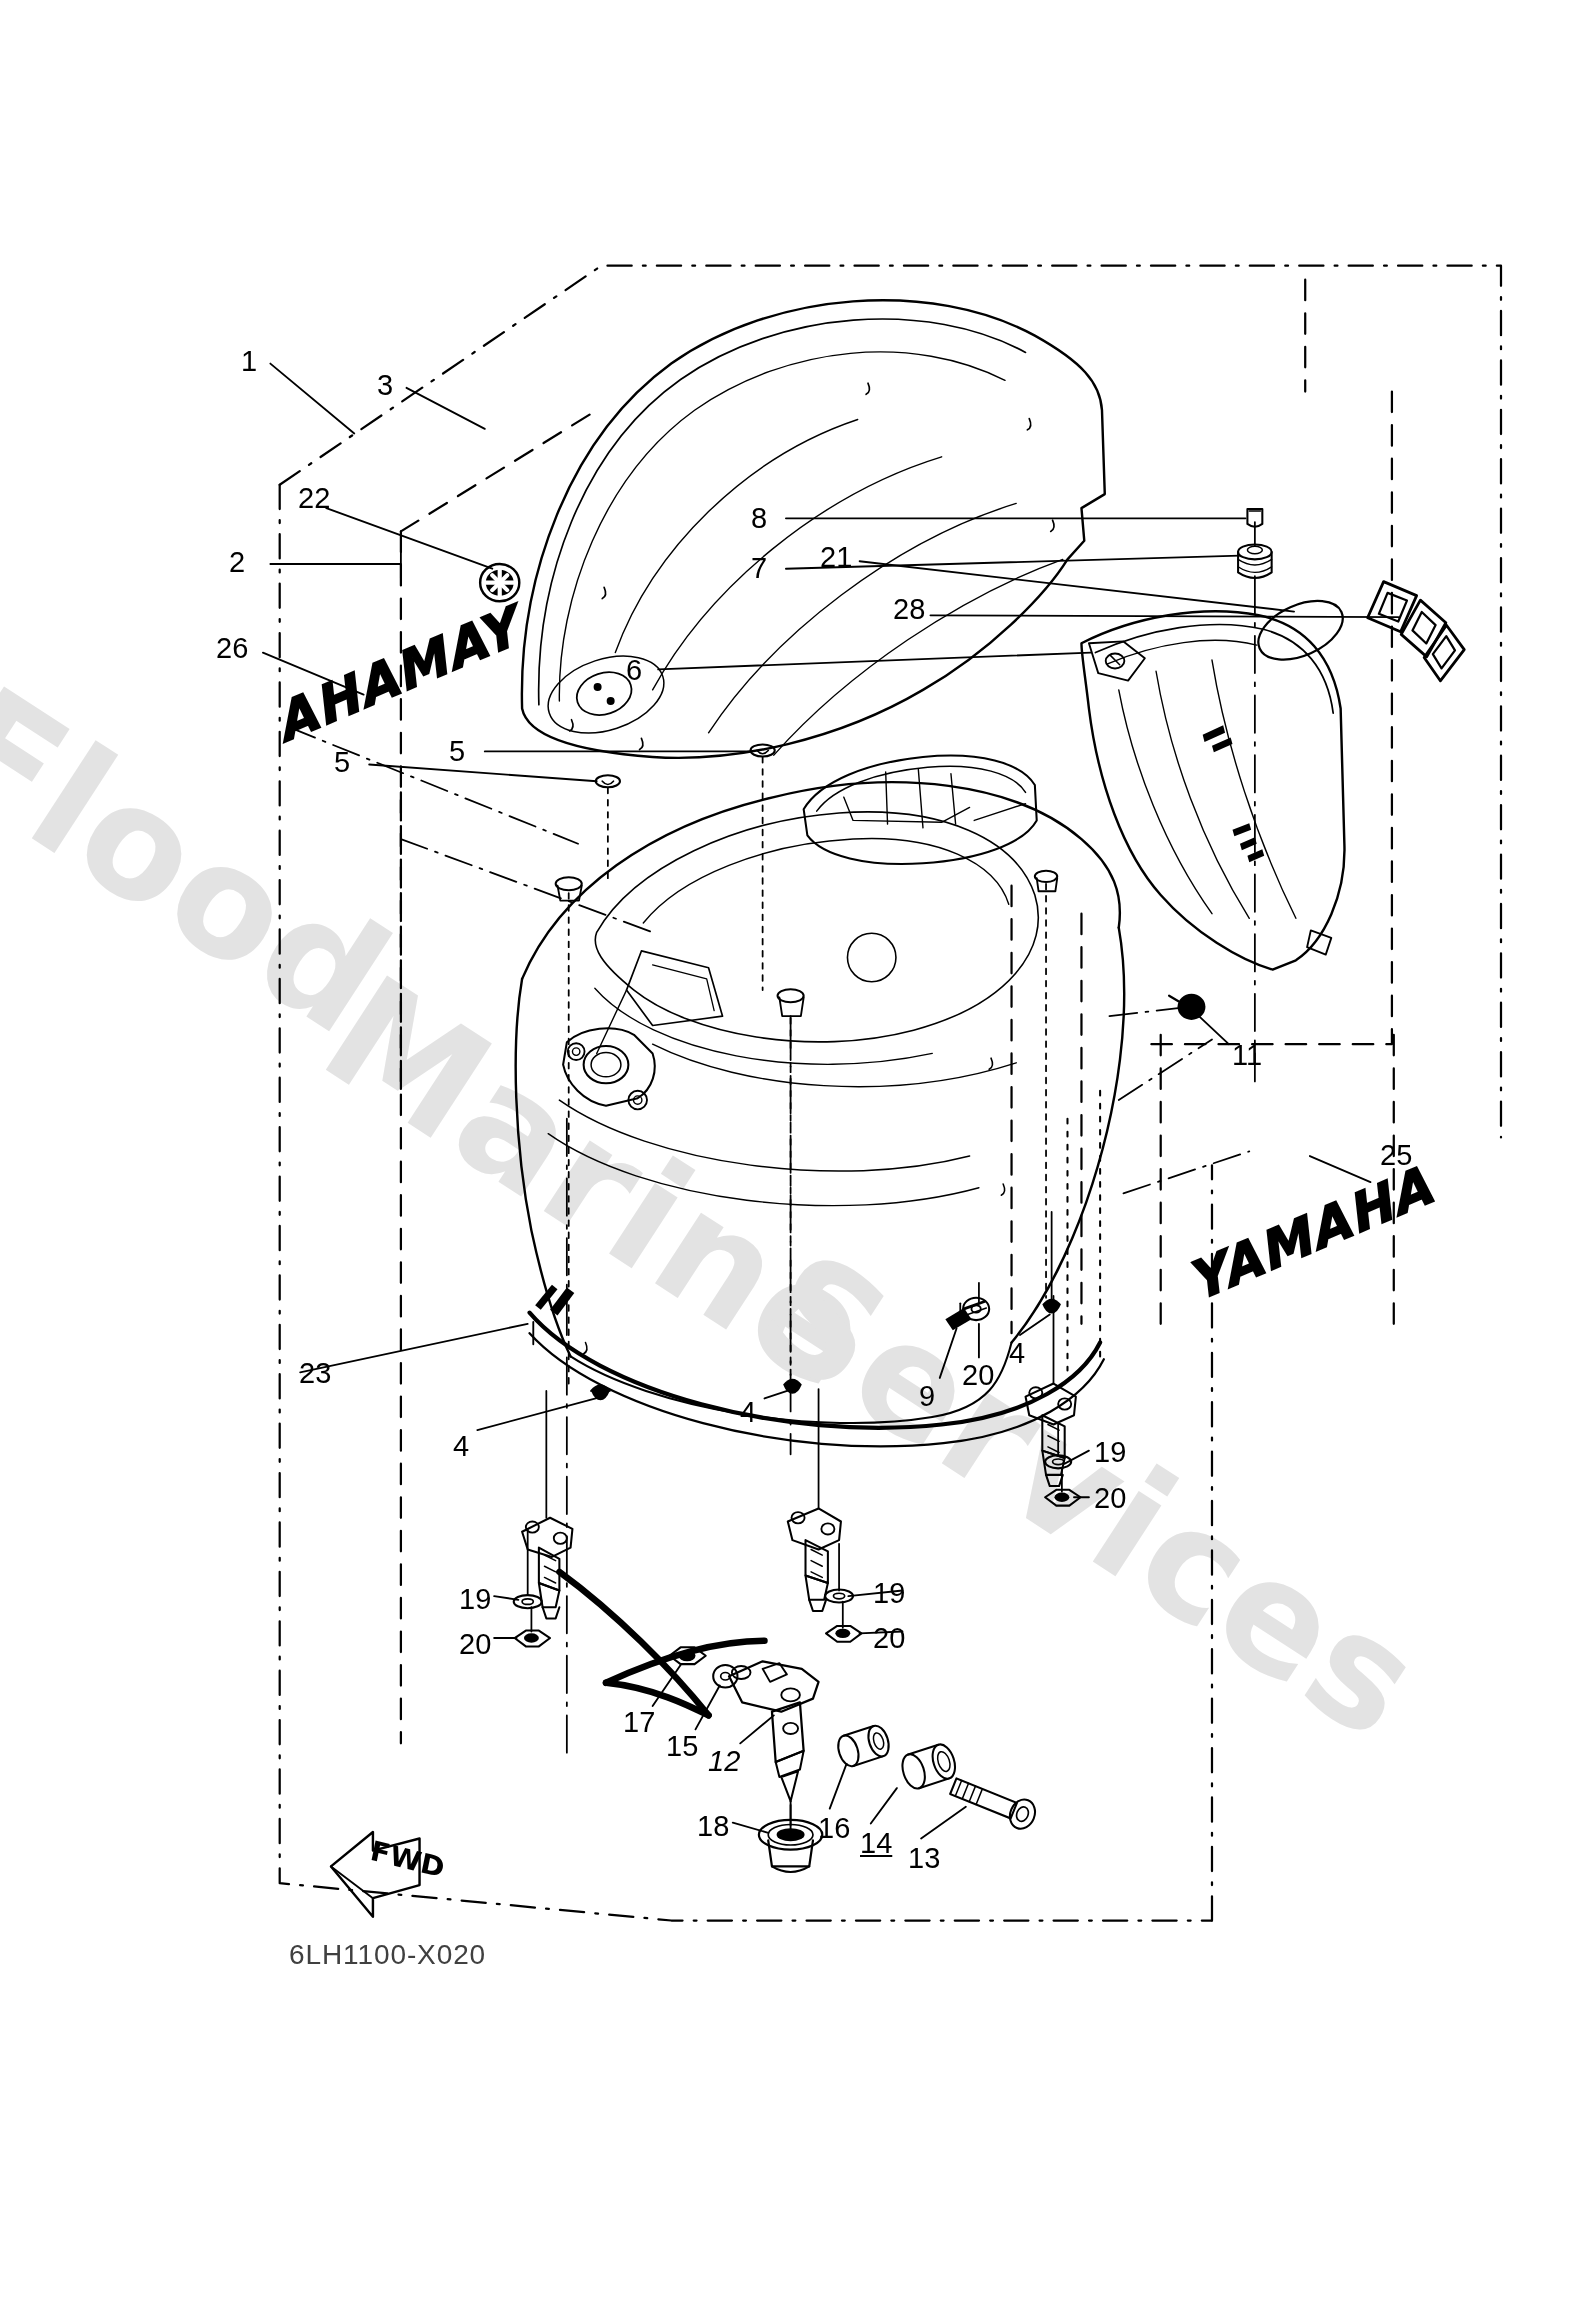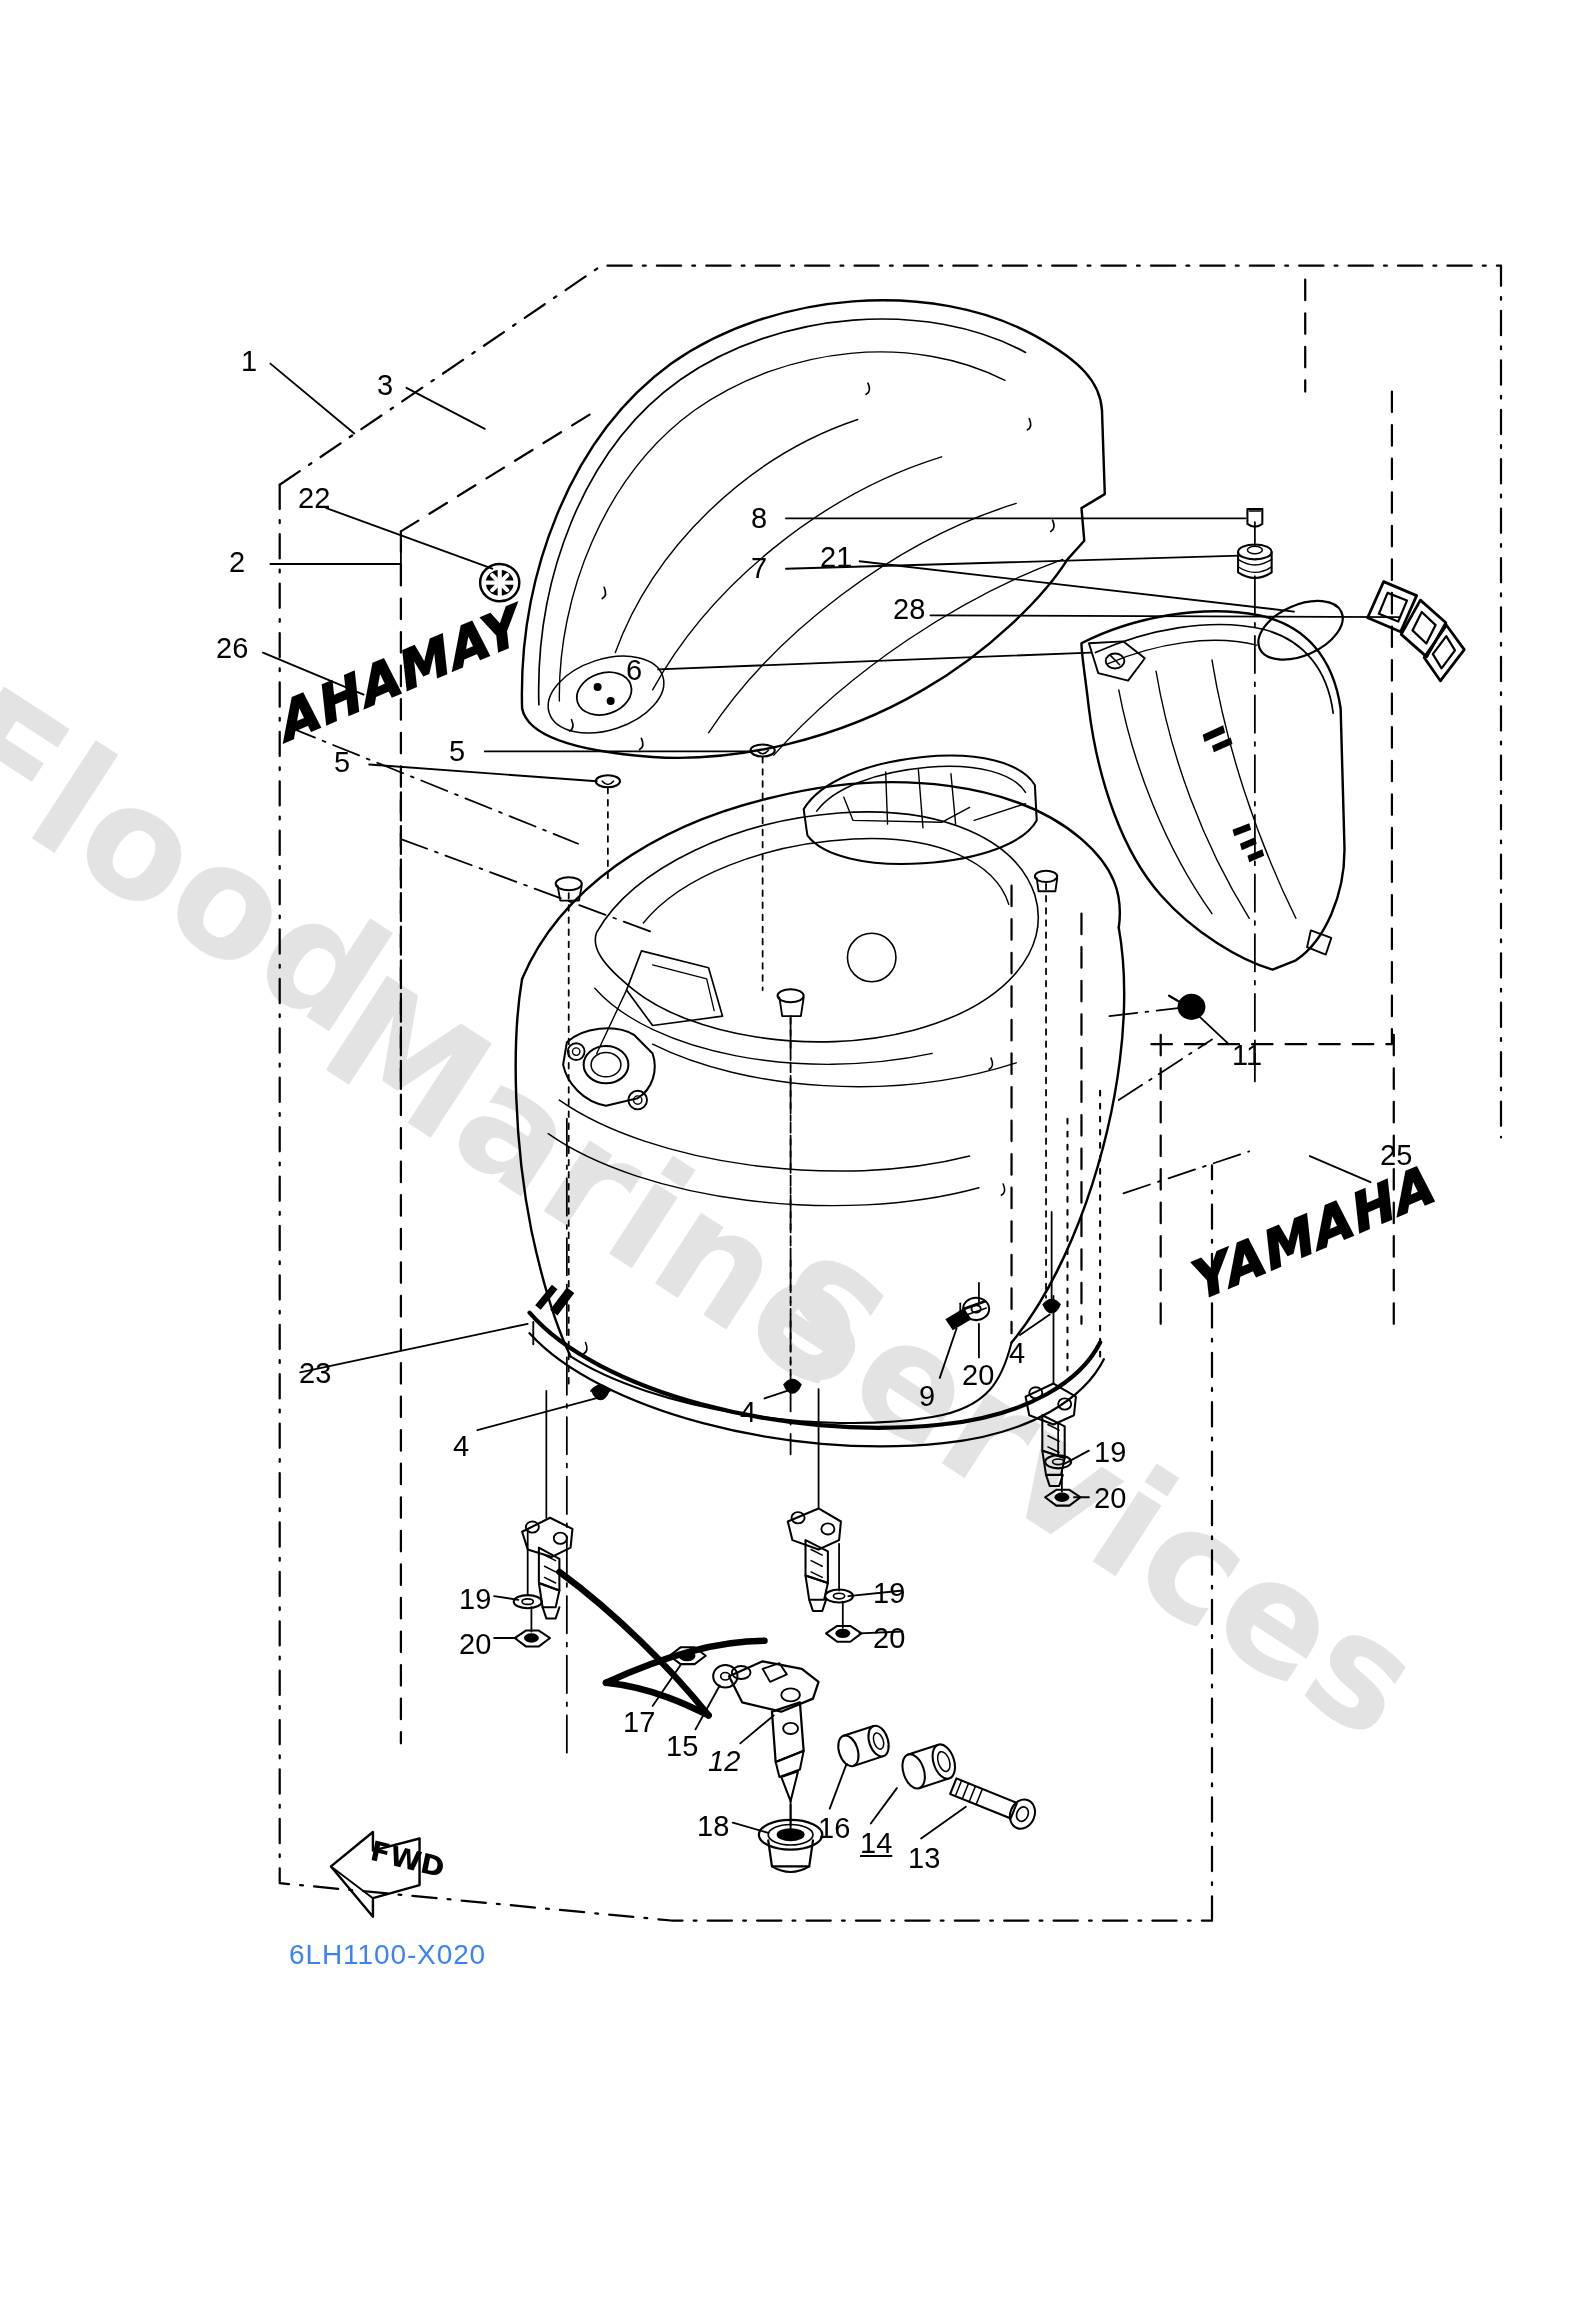--- a/index.html
+++ b/index.html
@@ -7,21 +7,21 @@
        font-family:"Liberation Sans","DejaVu Sans",sans-serif;}
   #stage{position:absolute;left:0;top:0;width:1570px;height:2313px;}
   svg#diagram{position:absolute;left:0;top:0;width:1570px;height:2313px;}
 
   .wm{position:absolute;color:#e3e3e3;font-weight:bold;
       font-family:"DejaVu Sans",sans-serif;white-space:nowrap;
       letter-spacing:1.9px;user-select:none;}
 
   .callout{position:absolute;font-family:"Liberation Sans","DejaVu Sans",sans-serif;
            font-size:29px;color:#000;font-weight:400;white-space:nowrap;}
-  .partno{position:absolute;font-size:28px;color:#3b82f6;letter-spacing:0.9px;
+  .partno{position:absolute;font-size:28px;color:#404040;letter-spacing:0.9px;
           font-family:"Liberation Sans","DejaVu Sans",sans-serif;}
   .fwdtxt{font-family:"DejaVu Sans",sans-serif;}
 </style>
 </head>
 <body>
 
 <div id="stage">
 
   <div class="wm" style="left:9.3px;top:653px;font-size:154px;transform:rotate(33deg);transform-origin:left top;">Flood</div>
   <div class="wm" style="left:392px;top:942px;font-size:154px;transform:rotate(33deg);transform-origin:left top;">Marine</div>

